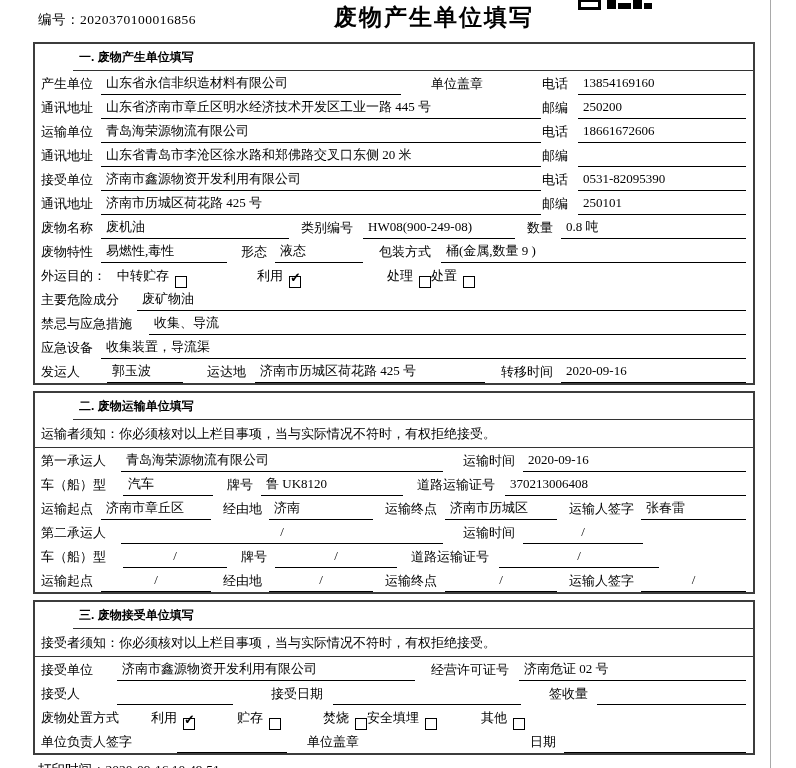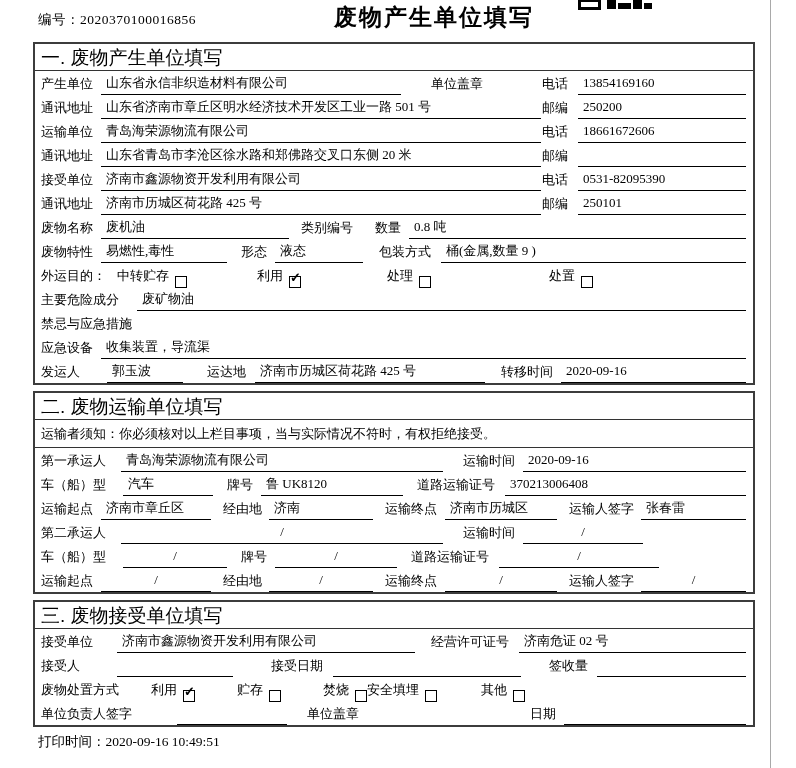--- a/index.html
+++ b/index.html
@@ -15,22 +15,22 @@
   .qr .q-outline { left: 0; top: 0; width: 23px; height: 10px; background: transparent; border: 3px solid #000; border-top-width: 2px; }
   .qr .q1 { left: 29px; top: 0; width: 9px;  height: 9px; }
   .qr .q2 { left: 40px; top: 3px; width: 13px; height: 6px; }
   .qr .q3 { left: 55px; top: 0; width: 9px;  height: 9px; }
   .qr .q4 { left: 66px; top: 3px; width: 8px; height: 6px; }
   .page-edge { position: absolute; left: 770px; top: 0; width: 1px; height: 768px; background: #a9a9a9; }
 
   
   .form { position: absolute; left: 33px; top: 42px; width: 722px; }
   .section { border: 2px solid #3c3c3c; background: #fff; margin-bottom: 6px; }
-  .sec-title { font-weight: normal; font-size: 19px; line-height: 25px; padding: 1px 6px 0 6px;
-               border-bottom: 1px solid #333; font-family: "Liberation Sans", sans-serif; }
+  .sec-title { font-weight: bold; font-size: 12px; line-height: 25px; padding: 1px 6px 0 6px;
+               border-bottom: 1px solid #333; font-family: "Liberation Sans", sans-serif; margin-left: 38px; }
   .notice { line-height: 27px; padding: 0 6px; border-bottom: 1px solid #333; }
   .row { display: flex; align-items: flex-end; line-height: 23px; height: 24px; padding: 0 7px 0 6px; white-space: nowrap; }
   .lbl { flex: 0 0 auto; }
   .u { border-bottom: 1px solid #000; padding: 0 5px; flex: 0 0 auto; overflow: hidden; }
   .u.grow { flex: 1 1 auto; }
   .u.ctr { text-align: center; }
   
   .L4 { width: 60px; }  .L5 { width: 76px; }
   
   .cb { display: inline-block; width: 12px; height: 12px; border: 1px solid #000; margin-left: 6px; position: relative; top: 1px; background: #fff; }
@@ -63,21 +63,21 @@
       <div class="row">
         <span class="lbl L4">产生单位</span>
         <span class="u" style="width:300px">山东省永信非织造材料有限公司</span>
         <span class="lbl" style="margin-left:30px">单位盖章</span>
         <span class="lbl" style="margin-left:auto;width:36px">电话</span>
         <span class="u" style="width:168px">13854169160</span>
       </div>
 
       <div class="row">
         <span class="lbl L4">通讯地址</span>
-        <span class="u" style="width:440px">山东省济南市章丘区明水经济技术开发区工业一路 501 号</span>
+        <span class="u" style="width:440px">山东省济南市章丘区明水经济技术开发区工业一路 445 号</span>
         <span class="lbl" style="margin-left:auto;width:36px">邮编</span>
         <span class="u" style="width:168px">250200</span>
       </div>
 
       <div class="row">
         <span class="lbl L4">运输单位</span>
         <span class="u" style="width:440px">青岛海荣源物流有限公司</span>
         <span class="lbl" style="margin-left:auto;width:36px">电话</span>
         <span class="u" style="width:168px">18661672606</span>
       </div>
@@ -100,20 +100,21 @@
         <span class="lbl L4">通讯地址</span>
         <span class="u" style="width:440px">济南市历城区荷花路 425 号</span>
         <span class="lbl" style="margin-left:auto;width:36px">邮编</span>
         <span class="u" style="width:168px">250101</span>
       </div>
 
       <div class="row">
         <span class="lbl L4">废物名称</span>
         <span class="u" style="width:188px">废机油</span>
         <span class="lbl" style="margin-left:12px;width:62px">类别编号</span>
+        <span class="u" style="width:152px">HW08(900-249-08)</span>
         <span class="lbl" style="margin-left:12px;width:34px">数量</span>
         <span class="u grow">0.8 吨</span>
       </div>
 
       <div class="row">
         <span class="lbl L4">废物特性</span>
         <span class="u" style="width:126px">易燃性,毒性</span>
         <span class="lbl" style="margin-left:14px;width:34px">形态</span>
         <span class="u" style="width:88px">液态</span>
         <span class="lbl" style="margin-left:16px;width:62px">包装方式</span>
@@ -127,33 +128,34 @@
             <span class="cb"></span>
           </span>
         <span class="opt" style="margin-left:70px">
             <span>利用</span>
             <span class="cb checked"></span>
           </span>
         <span class="opt" style="margin-left:86px">
             <span>处理</span>
             <span class="cb"></span>
           </span>
-        <span class="opt" style="margin-left:118px">
+        <span class="opt" style="">
             <span>处置</span>
             <span class="cb"></span>
           </span>
       </div>
 
       <div class="row">
         <span class="lbl" style="width:96px">主要危险成分</span>
         <span class="u grow">废矿物油</span>
       </div>
 
       <div class="row">
         <span class="lbl" style="width:108px">禁忌与应急措施</span>
+        <span class="u grow">收集、导流</span>
       </div>
 
       <div class="row">
         <span class="lbl L4">应急设备</span>
         <span class="u grow">收集装置，导流渠</span>
       </div>
 
       <div class="row">
         <span class="lbl" style="width:66px">发运人</span>
         <span class="u" style="width:76px">郭玉波</span>
@@ -218,20 +220,21 @@
         <span class="u ctr" style="width:104px">/</span>
         <span class="lbl" style="margin-left:12px;width:60px">运输终点</span>
         <span class="u ctr" style="width:112px">/</span>
         <span class="lbl" style="margin-left:12px;width:72px">运输人签字</span>
         <span class="u ctr grow">/</span>
       </div>
     </div>
 
     <div class="section">
       <div class="sec-title">三. 废物接受单位填写</div>
+      <div class="notice">接受者须知：你必须核对以上栏目事项，当与实际情况不符时，有权拒绝接受。</div>
 
       <div class="row">
         <span class="lbl L5">接受单位</span>
         <span class="u" style="width:298px">济南市鑫源物资开发利用有限公司</span>
         <span class="lbl" style="margin-left:16px;width:88px">经营许可证号</span>
         <span class="u grow">济南危证 02 号</span>
       </div>
 
       <div class="row">
         <span class="lbl L5">接受人</span>

